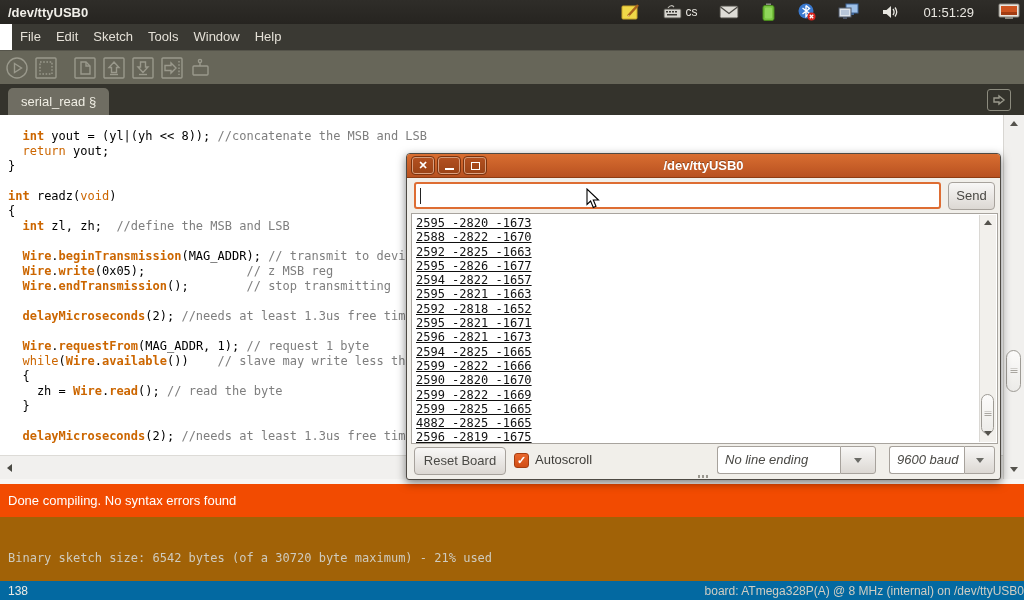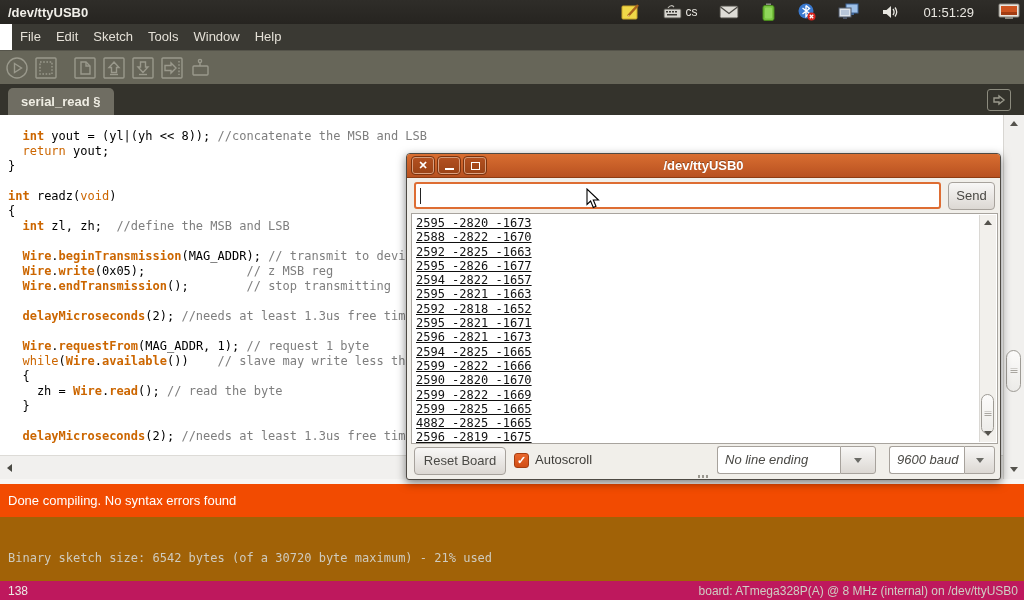--- a/index.html
+++ b/index.html
@@ -19,21 +19,21 @@
   #menubar { position:absolute; left:12px; top:24px; width:1024px; height:26px; background:#3a3933; display:flex; align-items:center; gap:15px; padding-left:8px; }
   .menu-item { color:#e4e0d7; font-size:13px; line-height:26px; }
 
   
   #toolbar { position:absolute; left:0; top:50px; width:1024px; height:34px; background:#676659; border-top:1px solid #55544a; display:flex; align-items:center; gap:5px; padding-left:5px; }
   .tbtn { width:24px; height:24px; display:flex; align-items:center; justify-content:center; }
   .tbtn svg { display:block; }
   .tgap { width:5px; }
 
   
-  #tabbar { position:absolute; left:0; top:84px; width:1024px; height:31px; background:#34332c;font-weight:bold; }
+  #tabbar { position:absolute; left:0; top:84px; width:1024px; height:31px; background:#34332c; }
   #tab-active { position:absolute; left:8px; bottom:0; height:27px; background:#6f6d62; border-radius:5px 5px 0 0; padding:0 13px; line-height:27px; color:#efede3; font-size:13px; }
   #tab-menu-btn { position:absolute; right:13px; top:5px; width:24px; height:22px; border:1px solid #8c8b7e; border-radius:3px; display:flex; align-items:center; justify-content:center; }
 
   
   #editor { position:absolute; left:0; top:115px; width:1003px; height:340px; background:#ffffff; overflow:hidden; }
   #code { padding:14px 0 0 8px; font-family:"DejaVu Sans Mono", monospace; font-size:12px; line-height:15px; white-space:pre; color:#000; }
   .code-line { height:15px; }
   .tok-d  { color:#000000; }
   .tok-kb { color:#cc6600; font-weight:bold; }
   .tok-kw { color:#cc6600; }
@@ -50,23 +50,23 @@
 
   
   #ed-hscroll { position:absolute; left:0; top:455px; width:1003px; height:24px; background:#f1f0ee; border-top:1px solid #dddbd7; }
   #ed-harrow { position:absolute; left:7px; top:8px; width:0; height:0; border-top:4px solid transparent; border-bottom:4px solid transparent; border-right:5px solid #4a4a44; }
   #ed-gap { position:absolute; left:0; top:479px; width:1024px; height:5px; background:#f7f6f4; }
 
   
   #compile-bar { position:absolute; left:0; top:484px; width:1024px; height:33px; background:#f24b01; color:#ffffff; font-size:13px; line-height:33px; padding-left:8px; }
   #console { position:absolute; left:0; top:517px; width:1024px; height:64px; background:#a16207; }
   #console-text { position:absolute; left:8px; top:34px; color:#cfcbbe; font-family:"DejaVu Sans Mono", monospace; font-size:12px; }
-  #bottombar { position:absolute; left:0; top:581px; width:1024px; height:19px; background:#be185d; display:flex; align-items:center; }
+  #bottombar { position:absolute; left:0; top:581px; width:1024px; height:19px; background:#0369a1; display:flex; align-items:center; }
   #line-num { color:#edebe5; font-size:12px; padding-left:8px; }
-  #board-info { margin-left:auto; color:#cfcdc3; font-size:12px; padding-right:6px; }
+  #board-info { margin-left:auto; color:#cfcdc3; font-size:12px; padding-right:0; }
 
   
   #serial-win { position:absolute; left:406px; top:153px; width:595px; height:327px; background:#f1efea; border:1px solid #4e4a44; border-radius:4px 4px 3px 3px; box-shadow:0 3px 10px rgba(0,0,0,0.5); z-index:10; }
   #sw-titlebar { position:absolute; left:0; top:0; width:100%; height:24px; background:linear-gradient(#d96e31,#b85120); border-radius:3px 3px 0 0; border-bottom:1px solid #8e3c12; }
   #sw-title { position:absolute; left:0; top:0; width:100%; text-align:center; color:#ffffff; font-weight:bold; font-size:13px; line-height:24px; text-shadow:0 -1px 0 rgba(0,0,0,0.35); }
   .wbtn { position:absolute; top:3px; width:22px; height:17px; background:linear-gradient(#b25020,#9c4316); border:1px solid rgba(255,230,210,0.55); outline:1px solid #7c330e; border-radius:3px; color:#fff; display:flex; align-items:center; justify-content:center; }
   #wbtn-close { left:5px; font-size:11px; font-weight:bold; }
   #wbtn-min { left:31px; }
   #wbtn-min .bar { width:9px; height:2px; background:#fff; margin-top:7px; }
   #wbtn-max { left:57px; }

